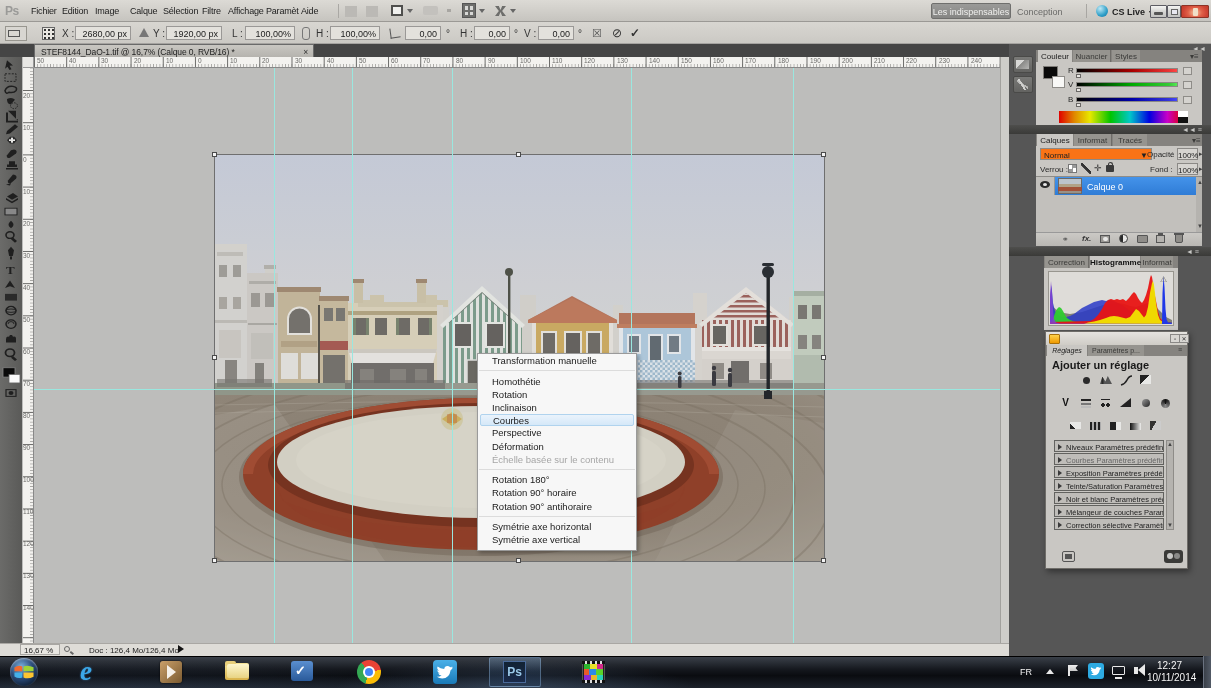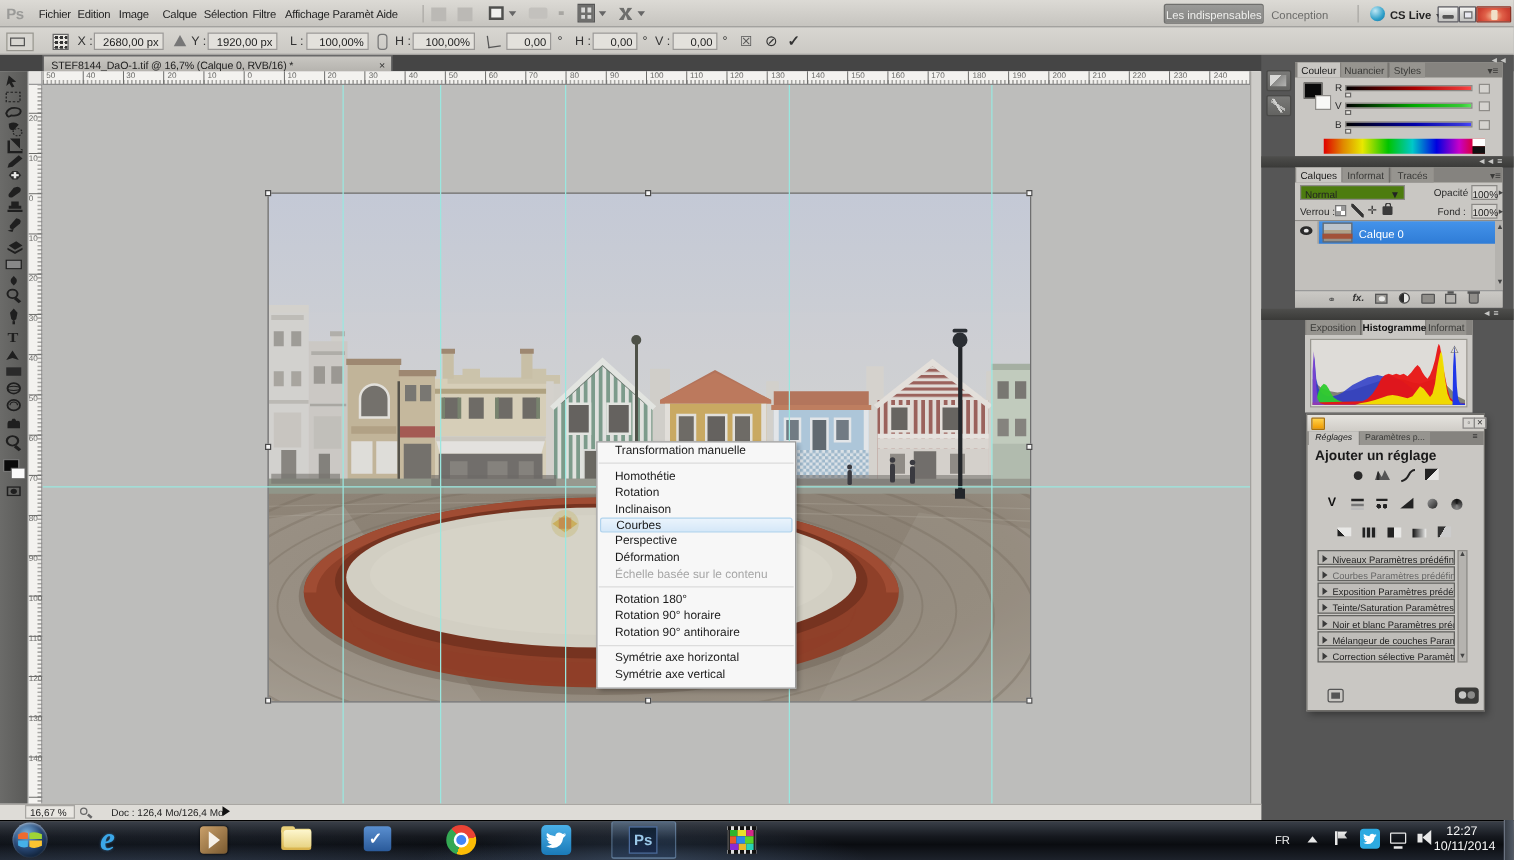--- a/index.html
+++ b/index.html
@@ -528,21 +528,21 @@
 <div class="abs" style="left:1178px;top:117px;width:10px;height:6px;background:#111"></div>
 
 <div class="abs" style="left:1009px;top:125px;width:202px;height:9px;background:linear-gradient(#4e4e4c,#3a3a38)"></div>
 <div class="abs" style="left:1182px;top:126px;font-size:7px;color:#c8c8c6">◄◄ ≡</div>
 <div class="abs" style="left:1036px;top:134px;width:166px;height:112px;background:#c9c7c3"></div>
 <div class="abs" style="left:1036px;top:134px;width:166px;height:12px;background:#85837f"></div>
 <div class="abs" style="left:1037px;top:134px;width:36px;height:12px;background:#c9c7c3;font-size:8px;color:#1a1a1a;text-align:center;padding-top:2px">Calques</div>
 <div class="abs" style="left:1074px;top:134px;width:38px;height:12px;background:#96948f;border-right:1px solid #6e6c68;font-size:8px;color:#3a3a38;text-align:center;padding-top:2px">Informat</div>
 <div class="abs" style="left:1113px;top:134px;width:34px;height:12px;background:#96948f;font-size:8px;color:#3a3a38;text-align:center;padding-top:2px">Tracés</div>
 <div class="abs" style="left:1192px;top:136px;font-size:8px;color:#3a3a38">▾≡</div>
-<div class="abs" style="left:1040px;top:148px;width:84px;height:12px;background:#4d7c0f;border:1px solid #8b8986;font-size:8px;color:#222;padding:2px 0 0 3px">Normal<span style="float:right;margin-right:3px">▼</span></div>
+<div class="abs" style="left:1040px;top:148px;width:112px;height:12px;background:#f97316;border:1px solid #8b8986;font-size:8px;color:#222;padding:2px 0 0 3px">Normal<span style="float:right;margin-right:3px">▼</span></div>
 <div class="abs" style="left:1147px;top:150px;font-size:8px;color:#2a2a2a">Opacité :</div>
 <div class="abs" style="left:1177px;top:148px;width:21px;height:12px;background:#d6d4d0;border:1px solid #8b8986;font-size:8px;color:#222;text-align:center;padding-top:2px">100%</div>
 <div class="abs" style="left:1199px;top:150px;font-size:7px;color:#444">▸</div>
 <div class="abs" style="left:1040px;top:165px;font-size:8px;color:#2a2a2a">Verrou :</div>
 <div class="abs" style="left:1068px;top:164px;width:9px;height:9px;background:conic-gradient(#999 25%,#fff 25% 50%,#999 50% 75%,#fff 75%);border:1px solid #777"></div>
 <div class="abs" style="left:1081px;top:163px;width:10px;height:11px;background:linear-gradient(45deg,transparent 42%,#333 43%,#333 58%,transparent 59%)"></div>
 <div class="abs" style="left:1094px;top:164px;font-size:9px;color:#333;line-height:9px">✛</div>
 <div class="abs" style="left:1106px;top:165px;width:8px;height:7px;background:#3a3a3a;border-radius:1px"></div>
 <div class="abs" style="left:1107.5px;top:162px;width:5px;height:5px;border:1.5px solid #3a3a3a;border-radius:3px 3px 0 0;border-bottom:none"></div>
 <div class="abs" style="left:1150px;top:165px;font-size:8px;color:#2a2a2a">Fond :</div>
@@ -568,21 +568,21 @@
 <div class="abs" style="left:1137px;top:235px;width:11px;height:8px;background:#8f8d89;border:1px solid #555;border-radius:1px"></div>
 <div class="abs" style="left:1156px;top:235px;width:9px;height:8px;background:#b5b3af;border:1px solid #555"></div>
 <div class="abs" style="left:1158px;top:233px;width:5px;height:2px;background:#555"></div>
 <div class="abs" style="left:1175px;top:234px;width:8px;height:9px;background:#8f8d89;border:1px solid #555;border-radius:0 0 2px 2px"></div>
 <div class="abs" style="left:1174px;top:233px;width:10px;height:2px;background:#555"></div>
 
 <div class="abs" style="left:1009px;top:247px;width:202px;height:9px;background:linear-gradient(#4e4e4c,#3a3a38)"></div>
 <div class="abs" style="left:1186px;top:248px;font-size:7px;color:#c8c8c6">◄ ≡</div>
 <div class="abs" style="left:1044px;top:256px;width:134px;height:74px;background:#c9c7c3"></div>
 <div class="abs" style="left:1044px;top:256px;width:134px;height:12px;background:#85837f"></div>
-<div class="abs" style="left:1045px;top:256px;width:44px;height:12px;background:#96948f;border-right:1px solid #6e6c68;font-size:8px;color:#3a3a38;text-align:center;padding-top:2px">Exposition</div>
+<div class="abs" style="left:1045px;top:256px;width:44px;height:12px;background:#96948f;border-right:1px solid #6e6c68;font-size:8px;color:#3a3a38;text-align:center;padding-top:2px">Correction</div>
 <div class="abs" style="left:1090px;top:256px;width:50px;height:12px;background:#c9c7c3;font-size:8px;color:#111;text-align:center;padding-top:2px;font-weight:bold">Histogramme</div>
 <div class="abs" style="left:1141px;top:256px;width:32px;height:12px;background:#96948f;font-size:8px;color:#3a3a38;text-align:center;padding-top:2px;overflow:hidden">Informat</div>
 <div class="abs" style="left:1048px;top:271px;width:126px;height:55px;background:#dedcd8;border:1px solid #98968f"></div>
 <div class="abs" style="left:1050px;top:273px"><svg width="122" height="51" viewBox="0 0 122 51">
   <path d="M0 51 L0 30 L3 34 L8 38 L14 40 L20 41 L26 40 L32 39 L38 37 L44 35 L50 33 L56 31 L62 31 L68 30 L74 31 L80 33 L86 34 L92 32 L98 30 L104 32 L108 36 L112 40 L116 44 L122 47 L122 51 Z" fill="#77776d" opacity="0.9"></path>
   <path d="M0 51 L0 24 L1.5 12 L3 30 L5 38 L8 42 L12 44 L16 44 L20 43 L24 41 L28 38 L32 35 L36 33 L40 31 L44 29 L48 28 L52 27 L56 28 L60 27 L64 28 L68 30 L72 32 L76 35 L80 38 L84 41 L88 44 L92 46 L96 47 L100 44 L102 36 L104 28 L106 34 L108 44 L110 48 L122 49.5 L122 51 Z" fill="#2a3ac8" opacity="0.85"></path>
   <path d="M2 51 L3 46 L5 40 L7 36 L9 34 L11 35 L13 38 L15 42 L17 45 L20 47 L24 48.5 L28 49.5 L34 50 L122 50.6 L122 51 Z" fill="#2ecc2e" opacity="0.95"></path>
   <path d="M0 51 L0 49 L40 48 L44 46 L48 42 L52 36 L55 30 L58 27 L61 26 L64 27 L67 26 L70 27 L73 26 L76 28 L79 25 L82 21 L84 19 L86 21 L88 25 L90 28 L92 30 L94 27 L96 22 L98 15 L100 5 L101 2 L102 4 L103 10 L104 18 L106 28 L108 38 L110 45 L113 48 L117 49.5 L122 50 L122 51 Z" fill="#e81414" opacity="0.95"></path>
   <path d="M34 51 L38 49.5 L44 48.5 L50 47 L56 45 L60 43.5 L64 43 L68 43.5 L72 44.5 L76 45.5 L80 44 L83 40 L86 36 L89 38 L92 42 L94 44.5 L96 42 L98 34 L100 20 L102 10 L103 8 L104 12 L105 20 L106 30 L108 42 L110 47 L114 49.5 L122 50.3 L122 51 Z" fill="#f0e400" opacity="0.95"></path>
   <path d="M0 51 L0 22 L1 8 L2 20 L3 36 L4 46 L6 49.5 L10 50.5 L122 50.8 L122 51 Z" fill="#8040d0" opacity="0.85"></path>

